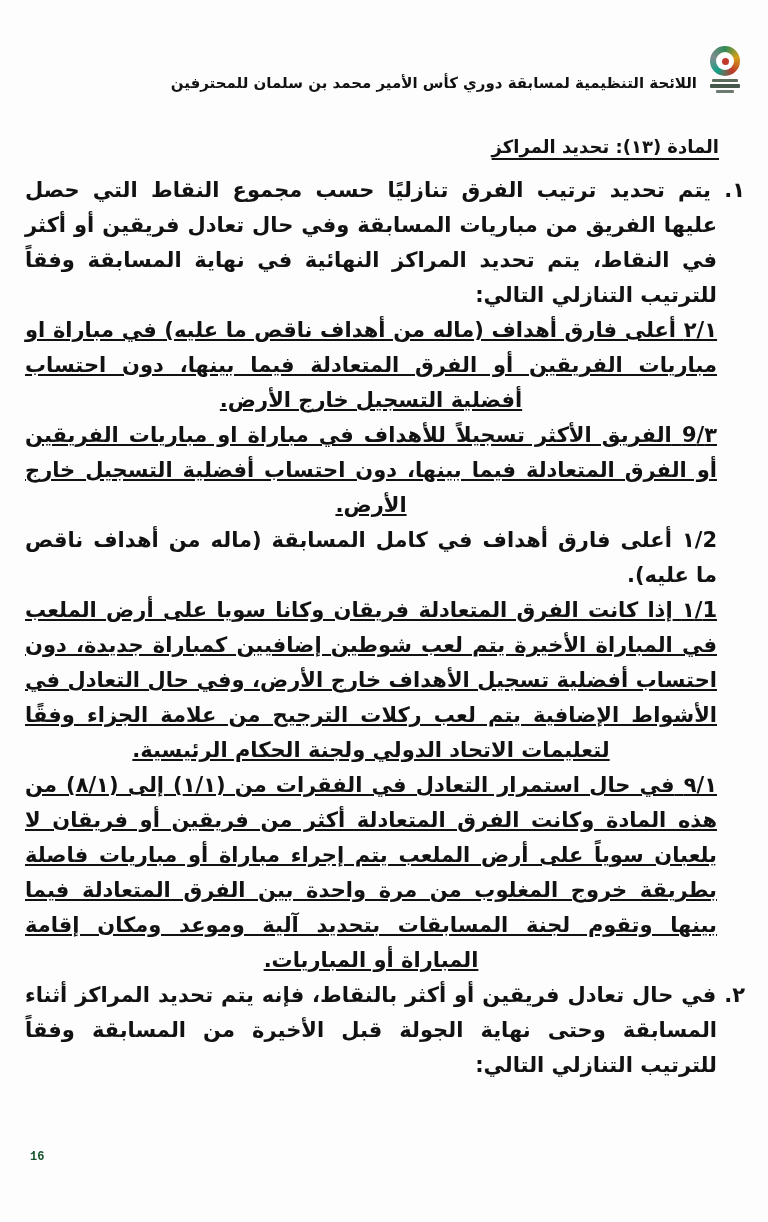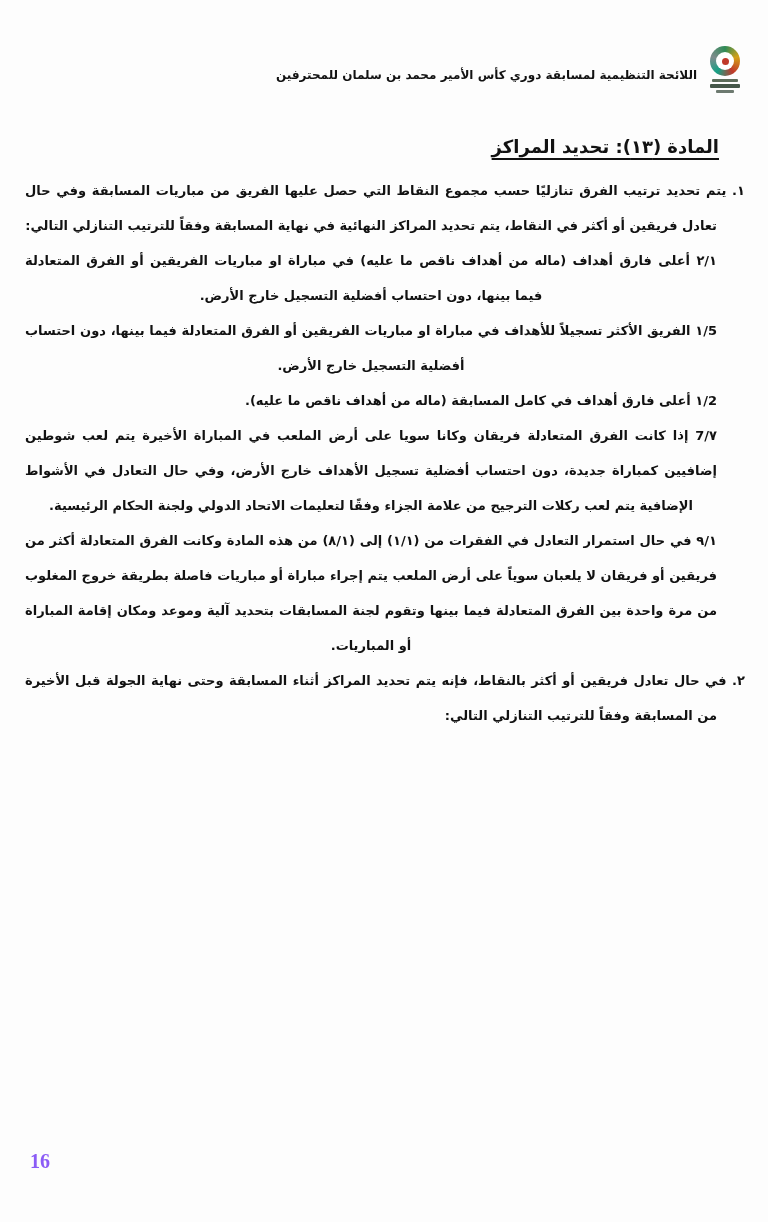--- a/index.html
+++ b/index.html
@@ -66,74 +66,75 @@
     border-radius: 50%;
     background: #c0392b;
   }
   .logo-lines { display: flex; flex-direction: column; align-items: center; gap: 2px; }
   .logo-line { height: 3px; background: #5d6d5b; border-radius: 1px; }
   .logo-line.l1 { width: 26px; }
   .logo-line.l2 { width: 30px; height: 4px; background: #46584a; }
   .logo-line.l3 { width: 18px; background: #6d7a70; }
 
   .header-title {
-    font-size: 12px;
+    font-size: 15px;
     font-weight: bold;
     line-height: 30px;
-    margin-top: 16px;
+    margin-top: 24px;
     white-space: nowrap;
   }
 
   
   .doc-title {
     text-align: right;
     margin: 30px 26px 16px 0;
     font-size: 18px;
     font-weight: bold;
   }
   .doc-title span {
     text-decoration: underline;
     text-decoration-thickness: 2px;
     text-underline-offset: 5px;
   }
 
   
   .articles {
     margin-top: 16px;
-    font-size: 13px;
+    font-size: 21px;
     font-weight: bold;
     line-height: 35px;
   }
   .article-text {
     margin: 0 28px 0 0;
     text-indent: -28px;
     text-align: justify;
     text-align-last: right;
   }
   .sub {
     margin: 0 28px 0 0;
     text-indent: 0;
     text-align: justify;
     text-align-last: right;
   }
   .sub.center-last {
     text-align-last: center;
+    text-decoration: underline;
   }
   .num { white-space: nowrap; }
 
   
   .page-number {
     position: absolute;
     left: 30px;
     top: 1150px;
-    font-family: Liberation Serif, serif;
-    font-size: 20px;
+    font-family: Liberation Mono, monospace;
+    font-size: 12px;
     font-weight: bold;
     direction: ltr;
-    color: #8b5cf6;
+    color: #14532d;
   }
 </style>
 </head>
 <body>
 
 <div class="page">
   <div class="content">
 
     <div class="header-row">
       <div class="logo-wrap">
@@ -155,27 +156,27 @@
       <span>المادة (١٣): تحديد المراكز</span>
     </div>
 
     <div class="articles" id="articles">
   <div class="article">
     <p class="article-text"><span class="num">١.</span> <span class="txt">يتم تحديد ترتيب الفرق تنازليًا حسب مجموع النقاط التي حصل عليها الفريق من مباريات المسابقة وفي حال تعادل فريقين أو أكثر في النقاط، يتم تحديد المراكز النهائية في نهاية المسابقة وفقاً للترتيب التنازلي التالي:</span></p>
     <div class="subs">
 
   <p class="sub center-last"><span class="num">٢/١</span> <span class="txt">أعلى فارق أهداف (ماله من أهداف ناقص ما عليه) في مباراة او مباريات الفريقين أو الفرق المتعادلة فيما بينها، دون احتساب أفضلية التسجيل خارج الأرض.</span></p>
 
-  <p class="sub center-last"><span class="num">5/١</span> <span class="txt">الفريق الأكثر تسجيلاً للأهداف في مباراة او مباريات الفريقين أو الفرق المتعادلة فيما بينها، دون احتساب أفضلية التسجيل خارج الأرض.</span></p>
+  <p class="sub center-last"><span class="num">٣/9</span> <span class="txt">الفريق الأكثر تسجيلاً للأهداف في مباراة او مباريات الفريقين أو الفرق المتعادلة فيما بينها، دون احتساب أفضلية التسجيل خارج الأرض.</span></p>
 
 
   <p class="sub"><span class="num">2/١</span> <span class="txt">أعلى فارق أهداف في كامل المسابقة (ماله من أهداف ناقص ما عليه).</span></p>
 
 
-  <p class="sub center-last"><span class="num">٧/7</span> <span class="txt">إذا كانت الفرق المتعادلة فريقان وكانا سويا على أرض الملعب في المباراة الأخيرة يتم لعب شوطين إضافيين كمباراة جديدة، دون احتساب أفضلية تسجيل الأهداف خارج الأرض، وفي حال التعادل في الأشواط الإضافية يتم لعب ركلات الترجيح من علامة الجزاء وفقًا لتعليمات الاتحاد الدولي ولجنة الحكام الرئيسية.</span></p>
+  <p class="sub center-last"><span class="num">1/١</span> <span class="txt">إذا كانت الفرق المتعادلة فريقان وكانا سويا على أرض الملعب في المباراة الأخيرة يتم لعب شوطين إضافيين كمباراة جديدة، دون احتساب أفضلية تسجيل الأهداف خارج الأرض، وفي حال التعادل في الأشواط الإضافية يتم لعب ركلات الترجيح من علامة الجزاء وفقًا لتعليمات الاتحاد الدولي ولجنة الحكام الرئيسية.</span></p>
 
 
   <p class="sub center-last"><span class="num">٩/١</span> <span class="txt">في حال استمرار التعادل في الفقرات من (١/١) إلى (٨/١) من هذه المادة وكانت الفرق المتعادلة أكثر من فريقين أو فريقان لا يلعبان سوياً على أرض الملعب يتم إجراء مباراة أو مباريات فاصلة بطريقة خروج المغلوب من مرة واحدة بين الفرق المتعادلة فيما بينها وتقوم لجنة المسابقات بتحديد آلية وموعد ومكان إقامة المباراة أو المباريات.</span></p>
 </div>
   </div>
 
   <div class="article">
     <p class="article-text"><span class="num">٢.</span> <span class="txt">في حال تعادل فريقين أو أكثر بالنقاط، فإنه يتم تحديد المراكز أثناء المسابقة وحتى نهاية الجولة قبل الأخيرة من المسابقة وفقاً للترتيب التنازلي التالي:</span></p>
   </div>
 </div>

